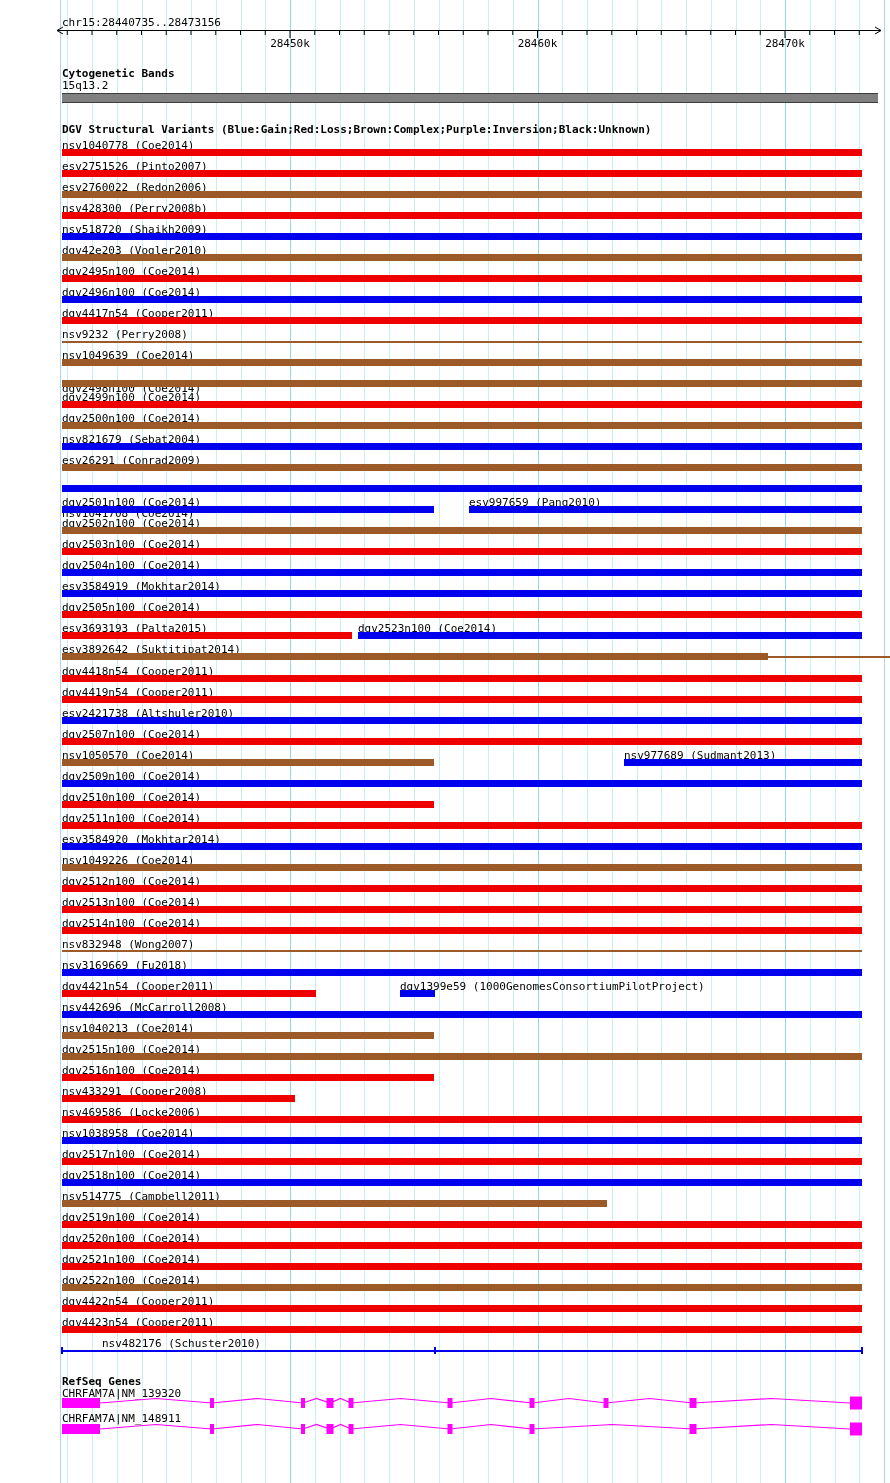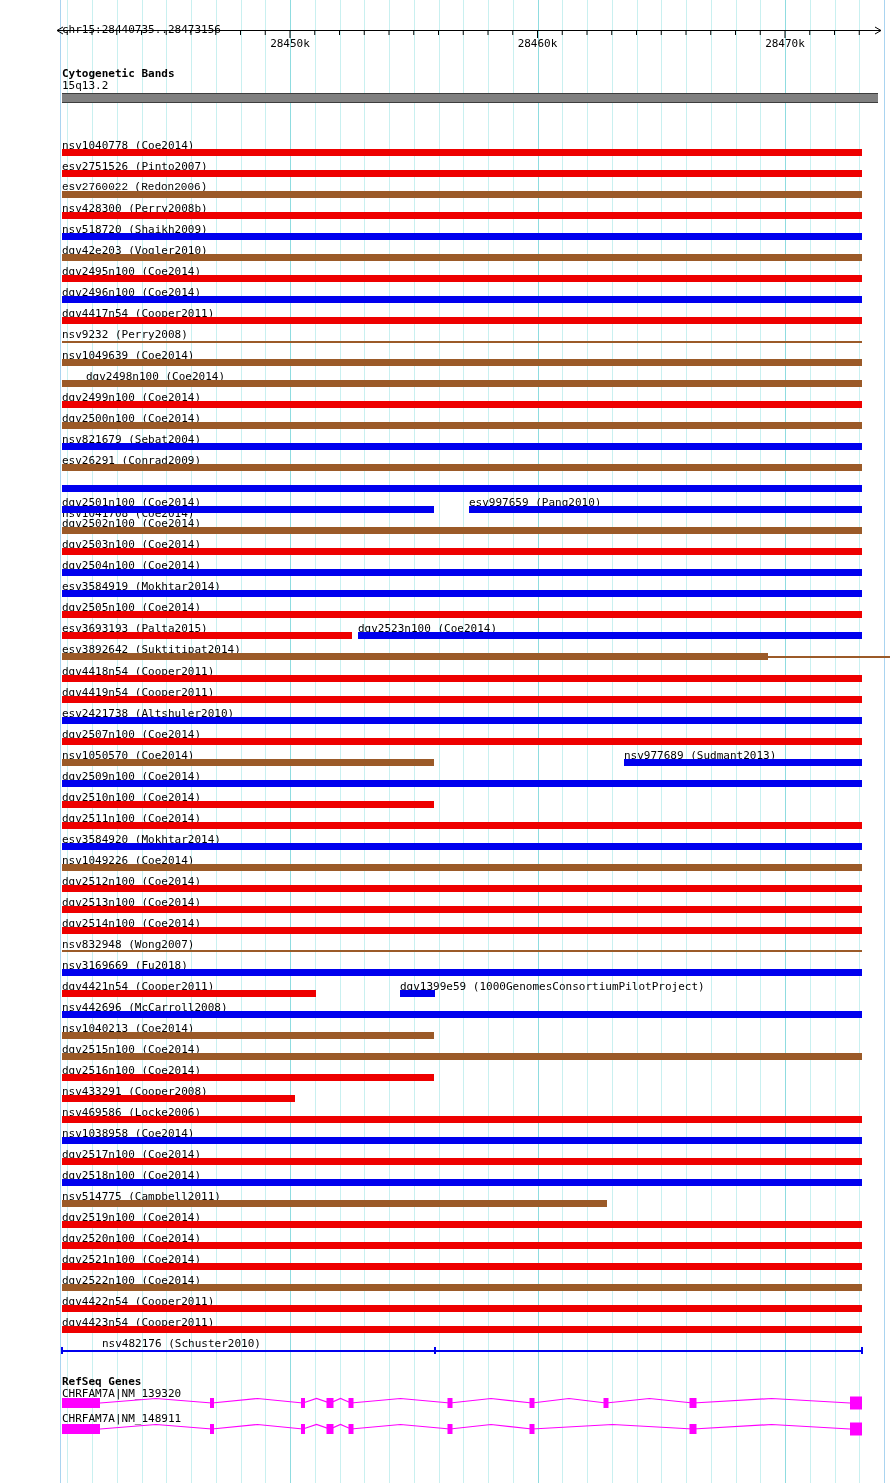--- a/index.html
+++ b/index.html
@@ -48,43 +48,44 @@
       <div class="gl" style="left: 710.75px; background: rgb(201, 240, 240);"></div>
       <div class="gl" style="left: 735.5px; background: rgb(201, 240, 240);"></div>
       <div class="gl" style="left: 760.25px; background: rgb(201, 240, 240);"></div>
       <div class="gl" style="left: 785px; background: rgb(143, 220, 224);"></div>
       <div class="gl" style="left: 809.75px; background: rgb(201, 240, 240);"></div>
       <div class="gl" style="left: 834.5px; background: rgb(201, 240, 240);"></div>
       <div class="gl" style="left: 859.25px; background: rgb(201, 240, 240);"></div>
       <div class="gl" style="left: 60px; background: rgb(170, 212, 240);"></div>
       <div class="gl" style="left: 884px; background: rgb(170, 212, 240);"></div>
     </div>
-  <div class="lbl" id="region-label" style="left: 62px; top: 24px;">chr15:28440735..28473156</div>
+  <div class="lbl" id="region-label" style="left: 62px; top: 17px;">chr15:28440735..28473156</div>
   <div id="ruler-holder">
       <svg width="890" height="52" style="top:0;">
         <path d="M 57 30.5 L 881 30.5 M 57 30.5 l 6 -3.5 M 57 30.5 l 6 3.5 M 881 30.5 l -6 -3.5 M 881 30.5 l -6 3.5 M 67.25 30.5 l 0 4.5 M 92 30.5 l 0 4.5 M 116.75 30.5 l 0 4.5 M 141.5 30.5 l 0 4.5 M 166.25 30.5 l 0 4.5 M 191 30.5 l 0 4.5 M 215.75 30.5 l 0 4.5 M 240.5 30.5 l 0 4.5 M 265.25 30.5 l 0 4.5 M 290 30.5 l 0 7.5 M 314.75 30.5 l 0 4.5 M 339.5 30.5 l 0 4.5 M 364.25 30.5 l 0 4.5 M 389 30.5 l 0 4.5 M 413.75 30.5 l 0 4.5 M 438.5 30.5 l 0 4.5 M 463.25 30.5 l 0 4.5 M 488 30.5 l 0 4.5 M 512.75 30.5 l 0 4.5 M 537.5 30.5 l 0 7.5 M 562.25 30.5 l 0 4.5 M 587 30.5 l 0 4.5 M 611.75 30.5 l 0 4.5 M 636.5 30.5 l 0 4.5 M 661.25 30.5 l 0 4.5 M 686 30.5 l 0 4.5 M 710.75 30.5 l 0 4.5 M 735.5 30.5 l 0 4.5 M 760.25 30.5 l 0 4.5 M 785 30.5 l 0 7.5 M 809.75 30.5 l 0 4.5 M 834.5 30.5 l 0 4.5 M 859.25 30.5 l 0 4.5" stroke="#000000" stroke-width="1" fill="none"></path>
         <text x="290" y="46.5" text-anchor="middle" font-size="11px" fill="#000">28450k</text>
         <text x="537.5" y="46.5" text-anchor="middle" font-size="11px" fill="#000">28460k</text>
         <text x="785" y="46.5" text-anchor="middle" font-size="11px" fill="#000">28470k</text>
       </svg>
     </div>
   <div class="lbl bold" id="cyto-title" style="left: 62px; top: 68px;">Cytogenetic Bands</div>
   <div class="lbl" id="cyto-band-label" style="left: 62px; top: 80px;">15q13.2</div>
   <div class="bar" id="cyto-bar" style="left: 62px; top: 93px; width: 816px; height: 8px; background: rgb(128, 128, 128); border-top: 1px solid rgb(61, 61, 61); border-bottom: 1px solid rgb(61, 61, 61); box-sizing: content-box;"></div>
+  <div class="lbl bold" id="dgv-title" style="left: 62px; top: 124px;">DGV Structural Variants (Blue:Gain;Red:Loss;Brown:Complex;Purple:Inversion;Black:Unknown)</div>
   <div id="dgv-rows">
       <div style="position: absolute; left: 0px; top: 140px; width: 890px; height: 21.02px;">
         <div class="lbl" style="left: 62px; top: 0px;">nsv1040778 (Coe2014)</div>
         <div class="bar" style="left: 62px; top: 9px; width: 800px; height: 7px; background: rgb(238, 0, 0);"></div>
       </div>
       <div style="position: absolute; left: 0px; top: 161.02px; width: 890px; height: 21.02px;">
         <div class="lbl" style="left: 62px; top: 0px;">esv2751526 (Pinto2007)</div>
         <div class="bar" style="left: 62px; top: 9px; width: 800px; height: 7px; background: rgb(238, 0, 0);"></div>
       </div>
       <div style="position: absolute; left: 0px; top: 182.04px; width: 890px; height: 21.02px;">
-        <div class="lbl" style="left: 62px; top: 0px; font-family: Liberation Mono, monospace;">esv2760022 (Redon2006)</div>
+        <div class="lbl" style="left: 62px; top: 0px;">esv2760022 (Redon2006)</div>
         <div class="bar" style="left: 62px; top: 9px; width: 800px; height: 7px; background: rgb(155, 90, 40);"></div>
       </div>
       <div style="position: absolute; left: 0px; top: 203.06px; width: 890px; height: 21.02px;">
         <div class="lbl" style="left: 62px; top: 0px;">nsv428300 (Perry2008b)</div>
         <div class="bar" style="left: 62px; top: 9px; width: 800px; height: 7px; background: rgb(238, 0, 0);"></div>
       </div>
       <div style="position: absolute; left: 0px; top: 224.08px; width: 890px; height: 21.02px;">
         <div class="lbl" style="left: 62px; top: 0px;">nsv518720 (Shaikh2009)</div>
         <div class="bar" style="left: 62px; top: 9px; width: 800px; height: 7px; background: rgb(0, 0, 238);"></div>
       </div>
@@ -106,21 +107,21 @@
       </div>
       <div style="position: absolute; left: 0px; top: 329.18px; width: 890px; height: 21.02px;">
         <div class="lbl" style="left: 62px; top: 0px;">nsv9232 (Perry2008)</div>
         <div class="bar" style="left: 62px; top: 11.5px; width: 800px; height: 2px; background: rgb(155, 90, 40);"></div>
       </div>
       <div style="position: absolute; left: 0px; top: 350.2px; width: 890px; height: 21.02px;">
         <div class="lbl" style="left: 62px; top: 0px;">nsv1049639 (Coe2014)</div>
         <div class="bar" style="left: 62px; top: 9px; width: 800px; height: 7px; background: rgb(155, 90, 40);"></div>
       </div>
       <div style="position: absolute; left: 0px; top: 371.22px; width: 890px; height: 21.02px;">
-        <div class="lbl" style="left: 62px; top: 0px; padding-left: 24px;">dgv2498n100 (Coe2014)</div>
+        <div class="lbl" style="left: 62px; top: 12px;">dgv2498n100 (Coe2014)</div>
         <div class="bar" style="left: 62px; top: 9px; width: 800px; height: 7px; background: rgb(155, 90, 40);"></div>
       </div>
       <div style="position: absolute; left: 0px; top: 392.24px; width: 890px; height: 21.02px;">
         <div class="lbl" style="left: 62px; top: 0px;">dgv2499n100 (Coe2014)</div>
         <div class="bar" style="left: 62px; top: 9px; width: 800px; height: 7px; background: rgb(238, 0, 0);"></div>
       </div>
       <div style="position: absolute; left: 0px; top: 413.26px; width: 890px; height: 21.02px;">
         <div class="lbl" style="left: 62px; top: 0px;">dgv2500n100 (Coe2014)</div>
         <div class="bar" style="left: 62px; top: 9px; width: 800px; height: 7px; background: rgb(155, 90, 40);"></div>
       </div>

